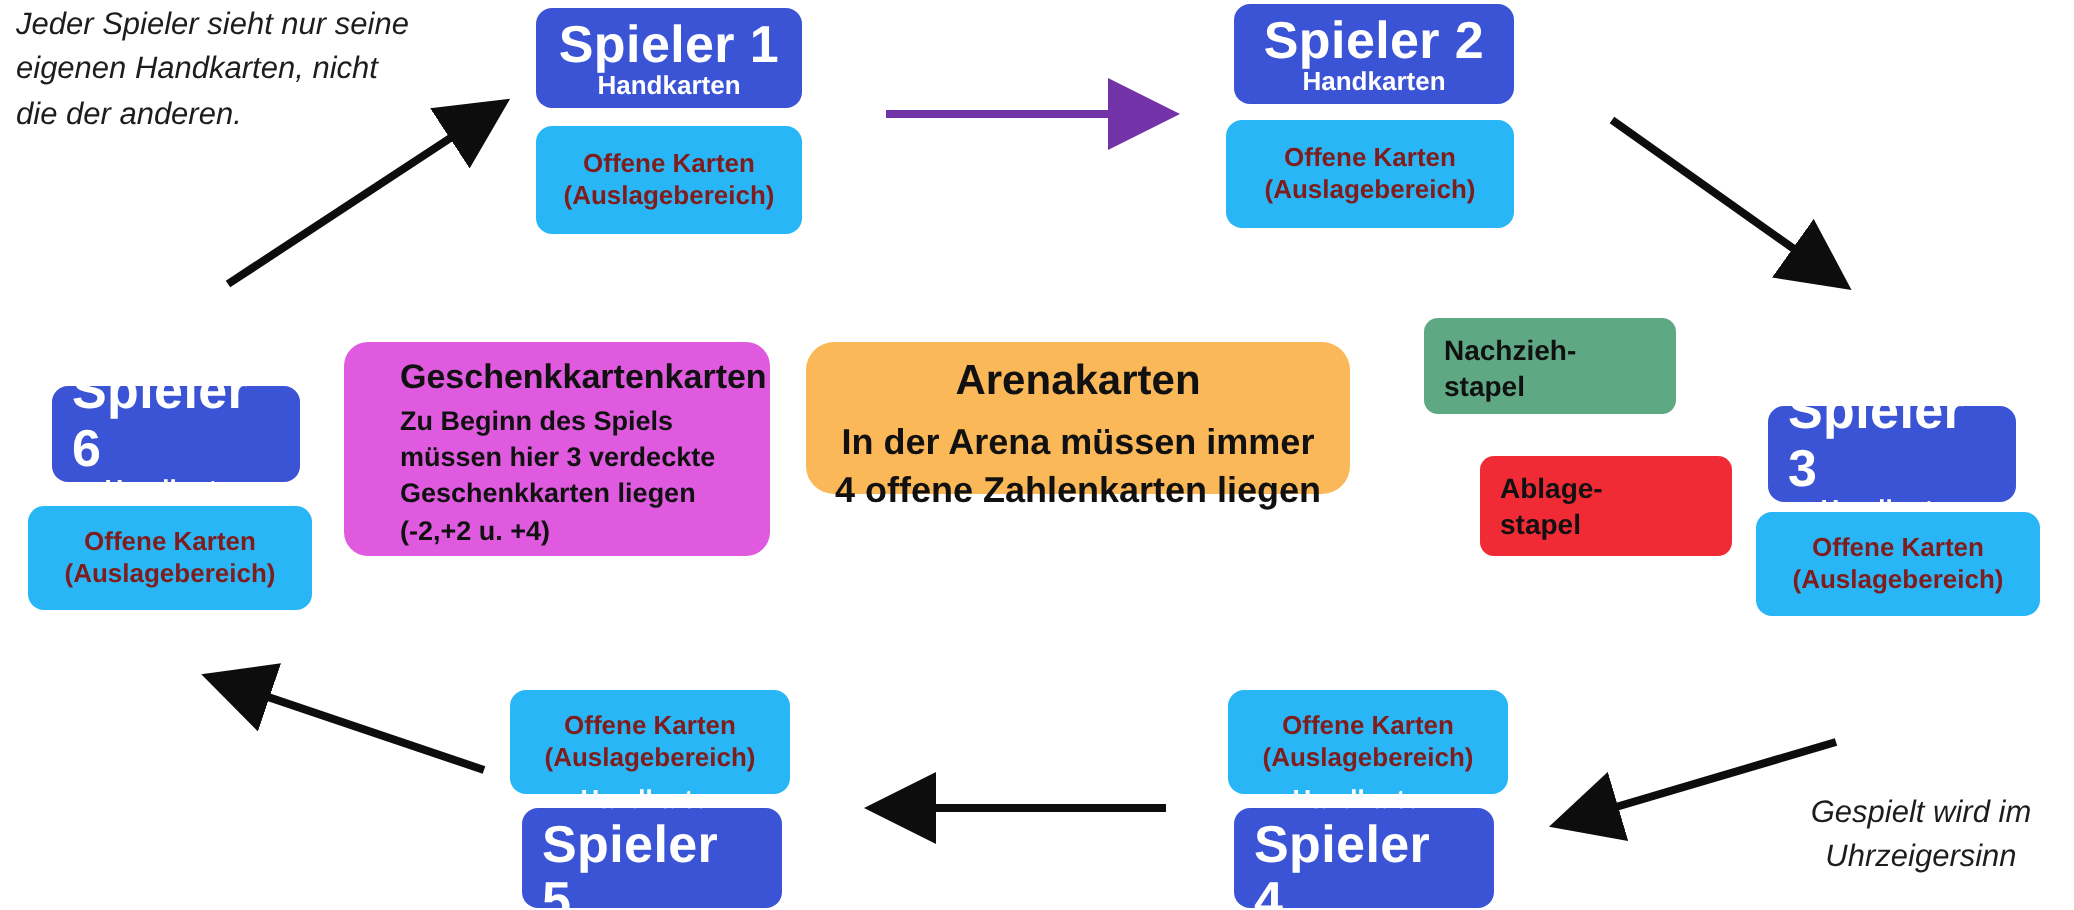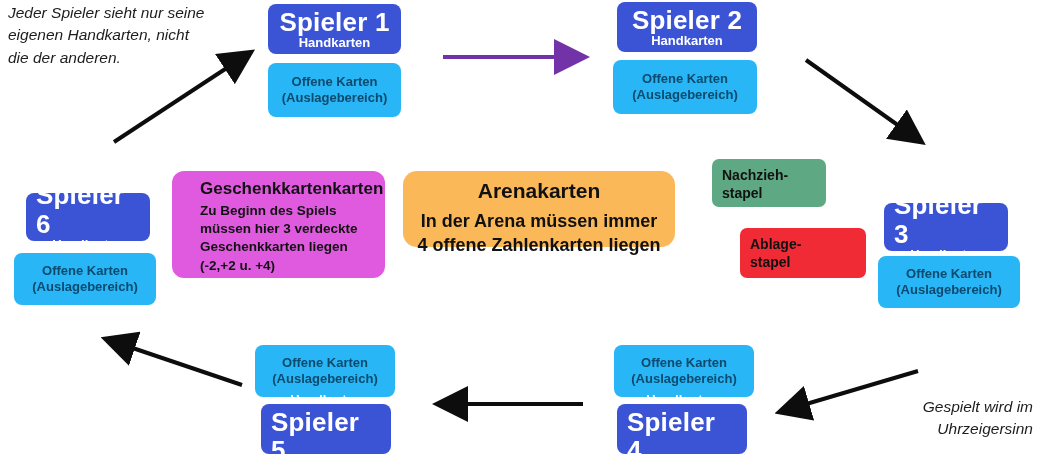--- a/index.html
+++ b/index.html
@@ -22,21 +22,21 @@
     align-items:center;
     justify-content:center;
     padding:4px 10px;
     line-height:1.1;
   }
   .hand .pname { font-size:26px; font-weight:bold; letter-spacing:0.2px; }
   .hand .plabel { font-size:13px; font-weight:bold; }
 
   .open {
     background:#29b6f6;
-    color:#0c4a6e;
+    color:#7f1d1d;
     border-radius:8px;
     display:flex;
     flex-direction:column;
     align-items:center;
     justify-content:center;
     padding:8px 10px;
     line-height:1.25;
     font-size:13px;
     font-weight:bold;
     text-align:center;
@@ -169,25 +169,25 @@
 <div class="abs giftbox" style="left:172px; top:171px; width:213px; height:107px;">
   <div class="title">Geschenkkartenkarten</div>
   <div class="body">Zu Beginn des Spiels müssen hier 3 verdeckte Geschenkkarten liegen (-2,+2 u. +4)</div>
 </div>
 
 <div class="abs arenabox" style="left:403px; top:171px; width:272px; height:76px;">
   <div class="title">Arenakarten</div>
   <div class="body">In der Arena müssen immer 4 offene Zahlenkarten liegen</div>
 </div>
 
-<div class="abs pile draw" style="left:712px; top:159px; width:114px; height:48px;">
+<div class="abs pile draw" style="left:712px; top:159px; width:126px; height:48px;">
   <div>Nachzieh-</div>
   <div>stapel</div>
 </div>
 
 <div class="abs pile discard" style="left:712px; top:228px; width:126px; height:50px;margin-left:28px;">
   <div>Ablage-</div>
   <div>stapel</div>
 </div>
 
-<div class="abs note" style="left:888px; top:396px; width:145px; text-align:right;">
+<div class="abs note" style="left:888px; top:396px; width:145px; text-align:center;">
   <span>Gespielt wird im Uhrzeigersinn</span>
 </div>
 
 </body></html>

